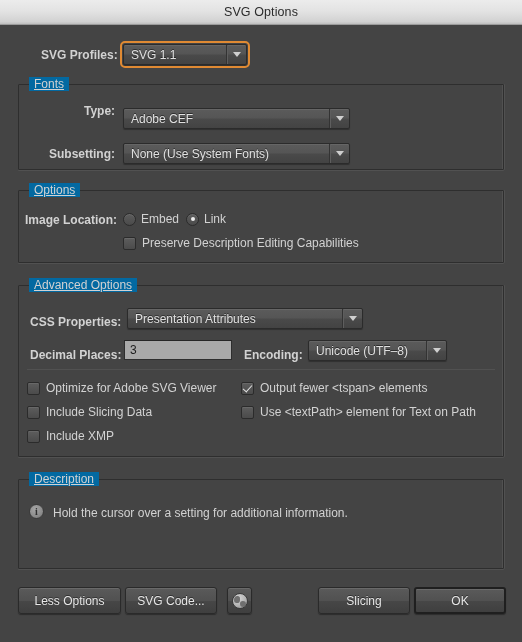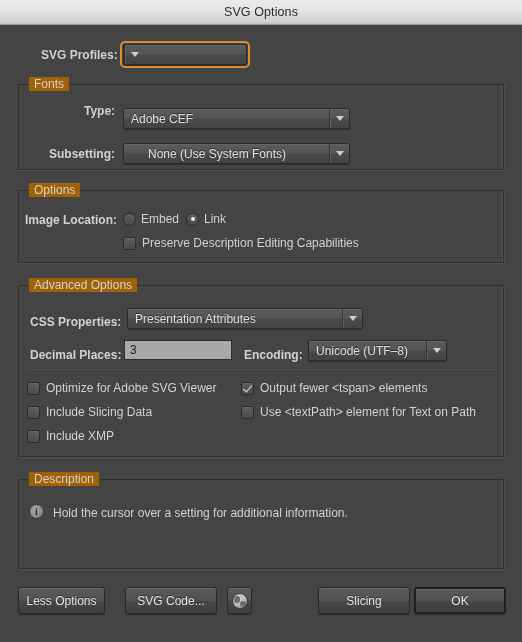--- a/index.html
+++ b/index.html
@@ -43,24 +43,25 @@
   .group {
     position: absolute;
     border: 1px solid #2e2e2e;
     border-radius: 1px;
     box-shadow: 0 1px 0 #515151, 1px 0 0 #515151, -1px 0 0 #515151 inset;
   }
   .group-title {
     position: absolute;
     top: -8px; left: 10px;
     padding: 0 5px;
-    background: #a16207;
+    background: #0369a1;
     font-size: 12px;
     color: #d2d2d2;
     white-space: nowrap;
+    text-decoration: underline;
   }
   .divider {
     position: absolute;
     height: 1px;
     background: #2e2e2e;
     border-bottom: 1px solid #515151;
   }
 
   
   .dropdown {
@@ -230,38 +231,39 @@
 <body>
 
 <div id="dialog">
 
   <div id="titlebar">
     <span class="title-text">SVG Options</span>
   </div>
 
   <div class="lbl bold" style="position:absolute; left:41px; top:48px;">SVG Profiles:</div>
   <div class="dropdown focused" style="left:123px; top:44px; width:124px;">
+    <span class="dd-value">SVG 1.1</span>
     <span class="dd-arrowbox">
         <i class="dd-arrow"></i>
       </span>
   </div>
 
   <div class="group" style="left:18px; top:84px; width:486px; height:86px;">
     <span class="group-title">Fonts</span>
   </div>
   <div class="lbl bold" style="position:absolute; left:84px; top:104px;">Type:</div>
   <div class="dropdown" style="left:123px; top:108px; width:227px;">
     <span class="dd-value">Adobe CEF</span>
     <span class="dd-arrowbox">
         <i class="dd-arrow"></i>
       </span>
   </div>
 
   <div class="lbl bold" style="position:absolute; left:49px; top:147px;">Subsetting:</div>
-  <div class="dropdown" style="left:123px; top:143px; width:227px;padding-left:17px;">
+  <div class="dropdown" style="left:123px; top:143px; width:227px;">
     <span class="dd-value">None (Use System Fonts)</span>
     <span class="dd-arrowbox">
         <i class="dd-arrow"></i>
       </span>
   </div>
 
   <div class="group" style="left:18px; top:190px; width:486px; height:73px;">
     <span class="group-title">Options</span>
   </div>
   <div class="lbl bold" style="position:absolute; left:25px; top:213px;">Image Location:</div>
@@ -329,21 +331,21 @@
     <span class="checkbox"></span>
     <span class="lbl">Include XMP</span>
   </div>
 
   <div class="group" style="left:18px; top:479px; width:486px; height:90px;padding-left:40px;">
     <span class="group-title">Description</span>
   </div>
   <div class="infoicon" style="left:29px; top:504px;">i</div>
   <div class="lbl" style="position:absolute; left:53px; top:506px;">Hold the cursor over a setting for additional information.</div>
 
-  <div class="btn" style="left:18px; top:587px; width:87px;">Less Options</div>
+  <div class="btn" style="left:18px; top:587px; width:103px;">Less Options</div>
 
   <div class="btn" style="left:125px; top:587px; width:92px;">SVG Code...</div>
 
   <div class="btn icon-btn" style="left:227px; top:587px; width:25px;">
     <span class="globe"></span>
   </div>
 
   <div class="btn" style="left:318px; top:587px; width:92px;">Slicing</div>
 
   <div class="btn default" style="left:414px; top:587px; width:92px;">OK</div>

